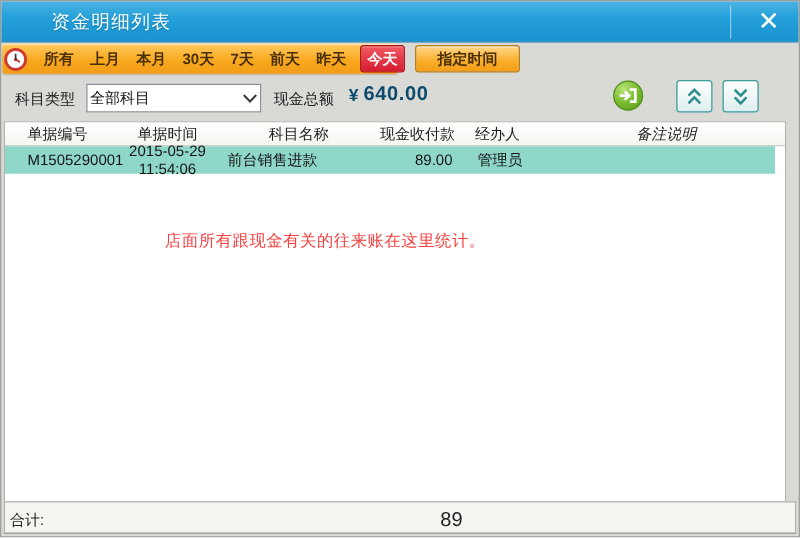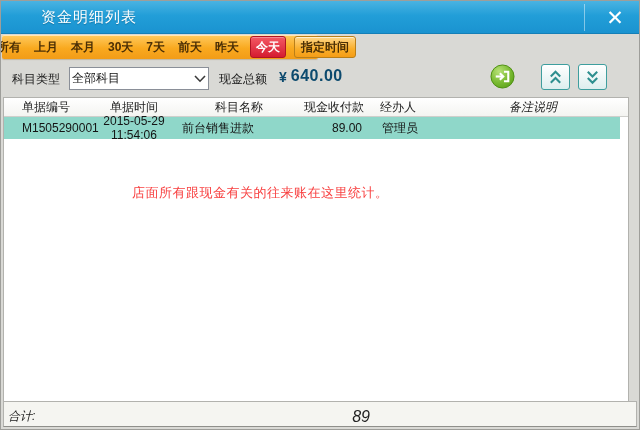--- a/index.html
+++ b/index.html
@@ -17,29 +17,29 @@
            text-shadow:0 1px 1px rgba(0,60,90,.35); }
   .close-wrap { position:absolute; right:8px; top:3px; height:27px; display:flex; align-items:center;
                 border-left:1px solid rgba(255,255,255,.45); padding-left:14px; }
   .close-btn { width:32px; height:24px; display:flex; align-items:center; justify-content:center;
                color:#fff; font-size:21px; font-weight:bold; cursor:pointer; line-height:1; }
 
   
   .toolbar { position:absolute; top:34px; left:1px; width:316px; height:24px;
              background:linear-gradient(#ffca60 0%, #f9a91f 55%, #f29c17 100%);
              border-radius:2px; box-shadow:inset 0 1px 0 rgba(255,255,255,.55), 0 1px 1px rgba(120,80,0,.25);
-             display:flex; align-items:center;justify-content:center; }
+             display:flex; align-items:center; }
   .clock-icon { width:19px; height:19px; margin-left:1px; flex:0 0 auto; }
   .tb-btn { font-size:12px; font-weight:bold; color:#4b2f05; margin-left:13px; cursor:pointer;
             white-space:nowrap; line-height:18px; }
   .tb-btn.active { background:linear-gradient(#f45964 0%, #d51c30 100%); color:#fff;
                    border:1px solid #b01423; border-radius:3px; padding:1px 5px; margin-left:11px;
                    box-shadow:inset 0 1px 0 rgba(255,255,255,.3); }
   .tb-btn.raised { background:linear-gradient(#ffd88a 0%, #f9ae2a 60%, #f59d16 100%);
-                   border:1px solid #b97f1a; border-radius:3px; padding:1px 6px; margin-left:8px;
+                   border:1px solid #b97f1a; border-radius:3px; padding:1px 17px; margin-left:8px;
                    box-shadow:inset 0 1px 0 rgba(255,255,255,.6); }
 
   
   .filterbar { position:absolute; top:58px; left:0; right:0; height:38px; }
   .fb-label { position:absolute; top:12px; font-size:12px; color:#1a1a1a; }
   .lbl-subject { left:11px; }
   .combo { position:absolute; left:68px; top:8px; width:140px; height:23px; background:#fff;
            border:1px solid #8a8f98; display:flex; align-items:center; padding:0 2px; cursor:pointer; }
   .combo-value { flex:1; font-size:12px; color:#111; }
   .combo-arrow { flex:0 0 auto; }
@@ -66,21 +66,21 @@
   .thead .c6 { text-align:center; padding-left:12px;font-style:italic; }
   .trow .c1 { padding-left:18px; }
   .trow .c2 { text-align:center; }
   .trow .c3 { padding-left:2px; }
   .trow .c4 { text-align:right; padding-right:8px; }
   .trow .c5 { padding-left:12px; }
   .hint { position:absolute; left:128px; top:86px; color:#f84040; font-size:13px; letter-spacing:.5px; }
 
   
   .statusbar { position:absolute; left:2px; right:2px; bottom:2px; height:26px;
-               background:#f5f5f1; border:1px solid #b2b2ae; border-bottom-color:#8f8f8b;font-style:italic; }
+               background:#f5f5f1; border:1px solid #b2b2ae; border-bottom-color:#8f8f8b; }
   .sum-label { position:absolute; left:4px; top:6px; font-size:12px; color:#222; }
   .sum-value { position:absolute; left:294px; top:6px; width:72px; text-align:right;
                font-size:16px; color:#222; }
 </style>
 </head>
 <body>
 
 <div class="window">
 
   <div class="titlebar">

